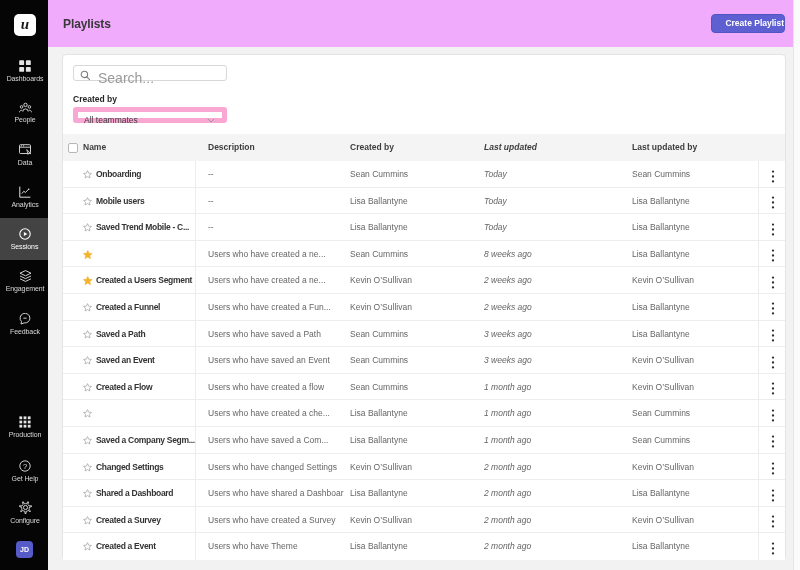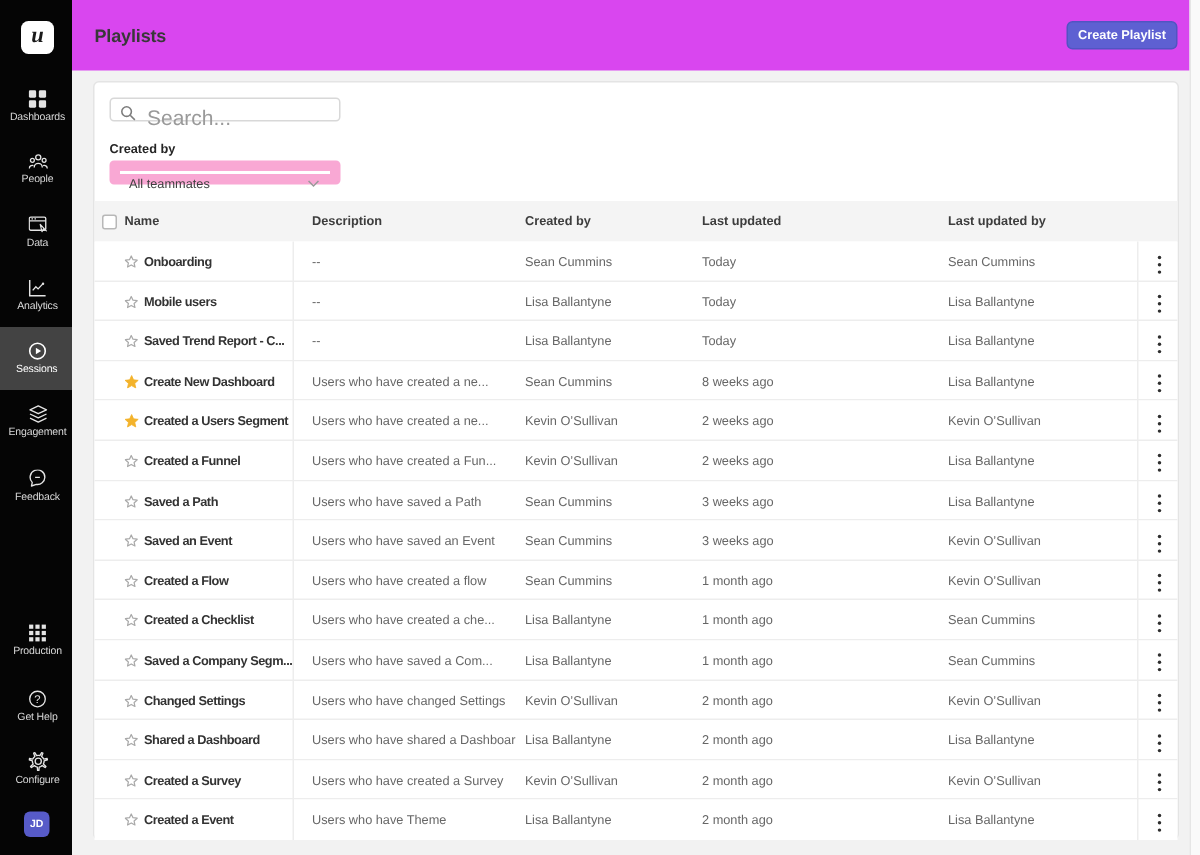--- a/index.html
+++ b/index.html
@@ -9,47 +9,47 @@
 #logo { position:absolute; left:14px; top:14px; width:22px; height:22px; background:#fff; border-radius:5px; text-align:center; }
 #logo span { font-family:"Liberation Serif", serif; font-style:italic; font-weight:bold; font-size:15px; line-height:20px; color:#1a1a1a; }
 .nav { position:absolute; left:1px; width:48px; text-align:center; }
 .nav svg { display:block; margin:0 auto; }
 .nav .lb { display:block; font-size:7px; color:#d9d9d9; margin-top:3px; letter-spacing:-0.1px; }
 .nav.act { background:#434343; left:0; padding-left:1px; }
 .nav.act .lb { color:#fff; }
 #avatar { position:absolute; left:16px; top:541px; width:17px; height:17px; background:#575bc8; border-radius:4px; color:#fff; font-size:7px; font-weight:bold; text-align:center; line-height:17px; }
 
 
-#hdr { position:absolute; left:48px; top:0; width:752px; height:47px; background:#d946ef; }
+#hdr { position:absolute; left:48px; top:0; width:752px; height:47px; background:#f0abfc; }
 #title { position:absolute; left:15px; top:17px; font-size:12px; font-weight:bold; color:#383838; letter-spacing:-0.1px; }
-#btn { position:absolute; left:663px; top:14px; width:74px; height:19px; background:#5e60d2; border:1px solid #5154c2; border-radius:4px; color:#fff; font-size:8.5px; font-weight:bold; text-align:center; line-height:17px; }
+#btn { position:absolute; left:663px; top:14px; width:74px; height:19px; background:#5e60d2; border:1px solid #5154c2; border-radius:4px; color:#fff; font-size:8.5px; font-weight:bold; text-align:right; line-height:17px; }
 
 
 #card { position:absolute; left:62px; top:54px; width:724px; height:506px; background:#fff; border:1px solid #e4e4e4; border-radius:4px; }
 #search { position:absolute; left:10px; top:10px; width:154px; height:16px; border:1px solid #d8d8d8; border-radius:3px; }
 #search svg { position:absolute; left:6px; top:3.5px; }
 #search span { position:absolute; left:24px; top:3.5px; font-size:14px; color:#9a9a9a; }
 #cblab { position:absolute; left:10px; top:38.5px; font-size:8.5px; font-weight:bold; color:#262626; }
-#drop { position:absolute; left:10px; top:52px; width:154px; height:16px; border:7px solid #f9a8d4; border-radius:3px; }
+#drop { position:absolute; left:10px; top:52px; width:154px; height:16px; border:5px solid #f9a8d4; border-radius:3px; }
 #drop span { position:absolute; left:6px; top:3px; font-size:8.5px; color:#404040; }
 #drop svg { position:absolute; right:7px; top:6px; }
 
 
 #thead { position:absolute; left:0px; top:79px; width:722px; height:27px; background:#f4f4f4; }
 #thead .c { font-weight:bold; color:#3d3d3d; }
 #cbx { position:absolute; left:5px; top:9px; width:10px; height:10px; background:#fff; border:1px solid #b8b8b8; border-radius:2px; }
 #tbody { position:absolute; left:0; top:106px; width:722px; }
 .tr { position:relative; width:722px; height:26.6px; border-bottom:1px solid #ededed; background:#fff; }
 .tr:last-child { border-bottom:none; }
 .c { position:absolute; top:0; line-height:26.6px; font-size:8.5px; color:#666; white-space:nowrap; }
 #thead .c { line-height:27px; }
 .h-name { left:20px;text-align:center; } .name { left:33px; font-weight:bold; color:#333; letter-spacing:-0.3px; }
 .desc,.h-desc { left:145px; }
 .cby,.h-cby { left:287px; }
-.lup,.h-lup { left:405px; }
+.lup,.h-lup { left:421px;font-style:italic; }
 .lby,.h-lby { left:569px; }
 .star { position:absolute; left:20px; top:9px; }
 .kebab { position:absolute; left:708px; top:8.5px; }
 #vline1,#vline2 { position:absolute; top:106px; width:1px; height:399px; background:#ededed; }
 #vline1 { left:132px; } #vline2 { left:695px; }
 
 
 #scroll { position:absolute; right:0; top:0; width:7px; height:570px; background:#fafafa; border-left:1px solid #e6e6e6; z-index:9; }
 </style></head>
 <body>
@@ -110,36 +110,35 @@
         <svg class="kebab" width="4" height="13" viewBox="0 0 4 13">
           <circle cx="2" cy="1.6" r="1.15" fill="#2e2e2e"></circle>
           <circle cx="2" cy="6.5" r="1.15" fill="#2e2e2e"></circle>
           <circle cx="2" cy="11.4" r="1.15" fill="#2e2e2e"></circle>
         </svg>
       </div>
 <div class="tr">
         <svg class="star" width="9" height="9" viewBox="0 0 10 10">
           <path d="M5 0.7 L6.3 3.5 L9.4 3.85 L7.1 5.9 L7.75 8.9 L5 7.35 L2.25 8.9 L2.9 5.9 L0.6 3.85 L3.7 3.5 Z" fill="none" stroke="#a9a9a9" stroke-width="0.9" stroke-linejoin="round"></path>
         </svg>
-        <span class="c name">Saved Trend Report - C...</span>
+        <span class="c name">Saved Trend Mobile - C...</span>
         <span class="c desc">--</span>
         <span class="c cby">Lisa Ballantyne</span>
         <span class="c lup">Today</span>
         <span class="c lby">Lisa Ballantyne</span>
         <svg class="kebab" width="4" height="13" viewBox="0 0 4 13">
           <circle cx="2" cy="1.6" r="1.15" fill="#2e2e2e"></circle>
           <circle cx="2" cy="6.5" r="1.15" fill="#2e2e2e"></circle>
           <circle cx="2" cy="11.4" r="1.15" fill="#2e2e2e"></circle>
         </svg>
       </div>
 <div class="tr">
         <svg class="star" width="9.5" height="9.5" viewBox="0 0 10 10">
           <path d="M5 0.4 L6.35 3.4 L9.6 3.75 L7.2 5.95 L7.9 9.1 L5 7.45 L2.1 9.1 L2.8 5.95 L0.4 3.75 L3.65 3.4 Z" fill="#f3b32c" stroke="#f3b32c" stroke-width="0.6" stroke-linejoin="round"></path>
         </svg>
-        <span class="c name">Create New Dashboard</span>
         <span class="c desc">Users who have created a ne...</span>
         <span class="c cby">Sean Cummins</span>
         <span class="c lup">8 weeks ago</span>
         <span class="c lby">Lisa Ballantyne</span>
         <svg class="kebab" width="4" height="13" viewBox="0 0 4 13">
           <circle cx="2" cy="1.6" r="1.15" fill="#2e2e2e"></circle>
           <circle cx="2" cy="6.5" r="1.15" fill="#2e2e2e"></circle>
           <circle cx="2" cy="11.4" r="1.15" fill="#2e2e2e"></circle>
         </svg>
       </div>
@@ -215,21 +214,20 @@
         <svg class="kebab" width="4" height="13" viewBox="0 0 4 13">
           <circle cx="2" cy="1.6" r="1.15" fill="#2e2e2e"></circle>
           <circle cx="2" cy="6.5" r="1.15" fill="#2e2e2e"></circle>
           <circle cx="2" cy="11.4" r="1.15" fill="#2e2e2e"></circle>
         </svg>
       </div>
 <div class="tr">
         <svg class="star" width="9" height="9" viewBox="0 0 10 10">
           <path d="M5 0.7 L6.3 3.5 L9.4 3.85 L7.1 5.9 L7.75 8.9 L5 7.35 L2.25 8.9 L2.9 5.9 L0.6 3.85 L3.7 3.5 Z" fill="none" stroke="#a9a9a9" stroke-width="0.9" stroke-linejoin="round"></path>
         </svg>
-        <span class="c name">Created a Checklist</span>
         <span class="c desc">Users who have created a che...</span>
         <span class="c cby">Lisa Ballantyne</span>
         <span class="c lup">1 month ago</span>
         <span class="c lby">Sean Cummins</span>
         <svg class="kebab" width="4" height="13" viewBox="0 0 4 13">
           <circle cx="2" cy="1.6" r="1.15" fill="#2e2e2e"></circle>
           <circle cx="2" cy="6.5" r="1.15" fill="#2e2e2e"></circle>
           <circle cx="2" cy="11.4" r="1.15" fill="#2e2e2e"></circle>
         </svg>
       </div>

